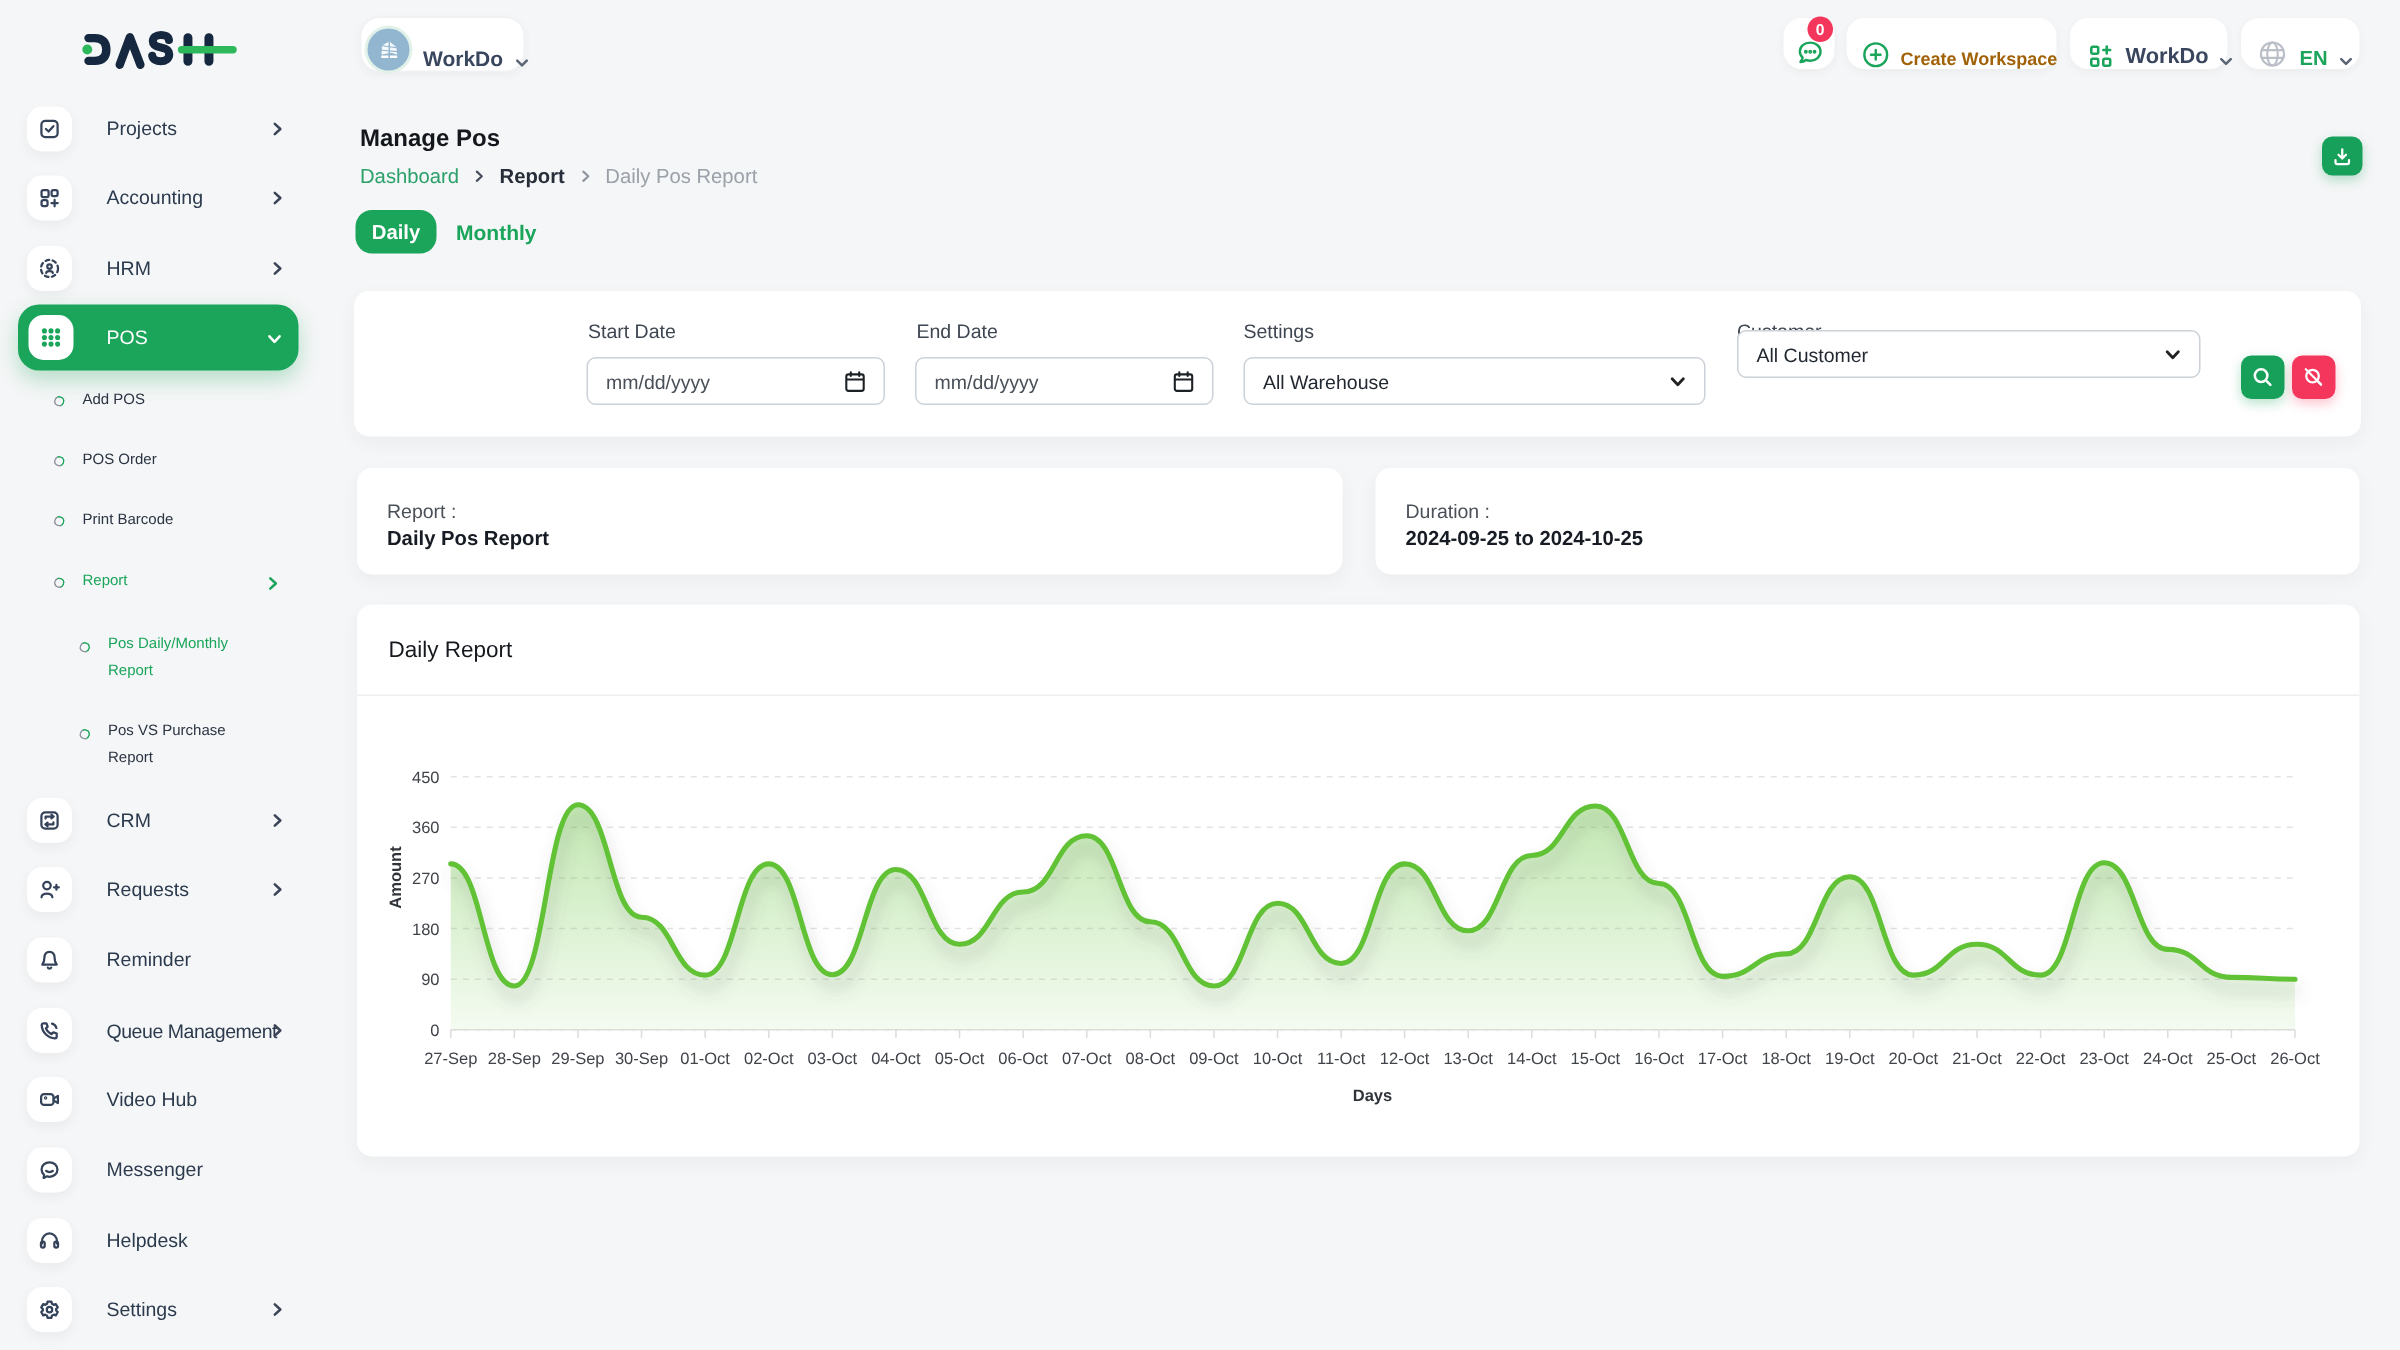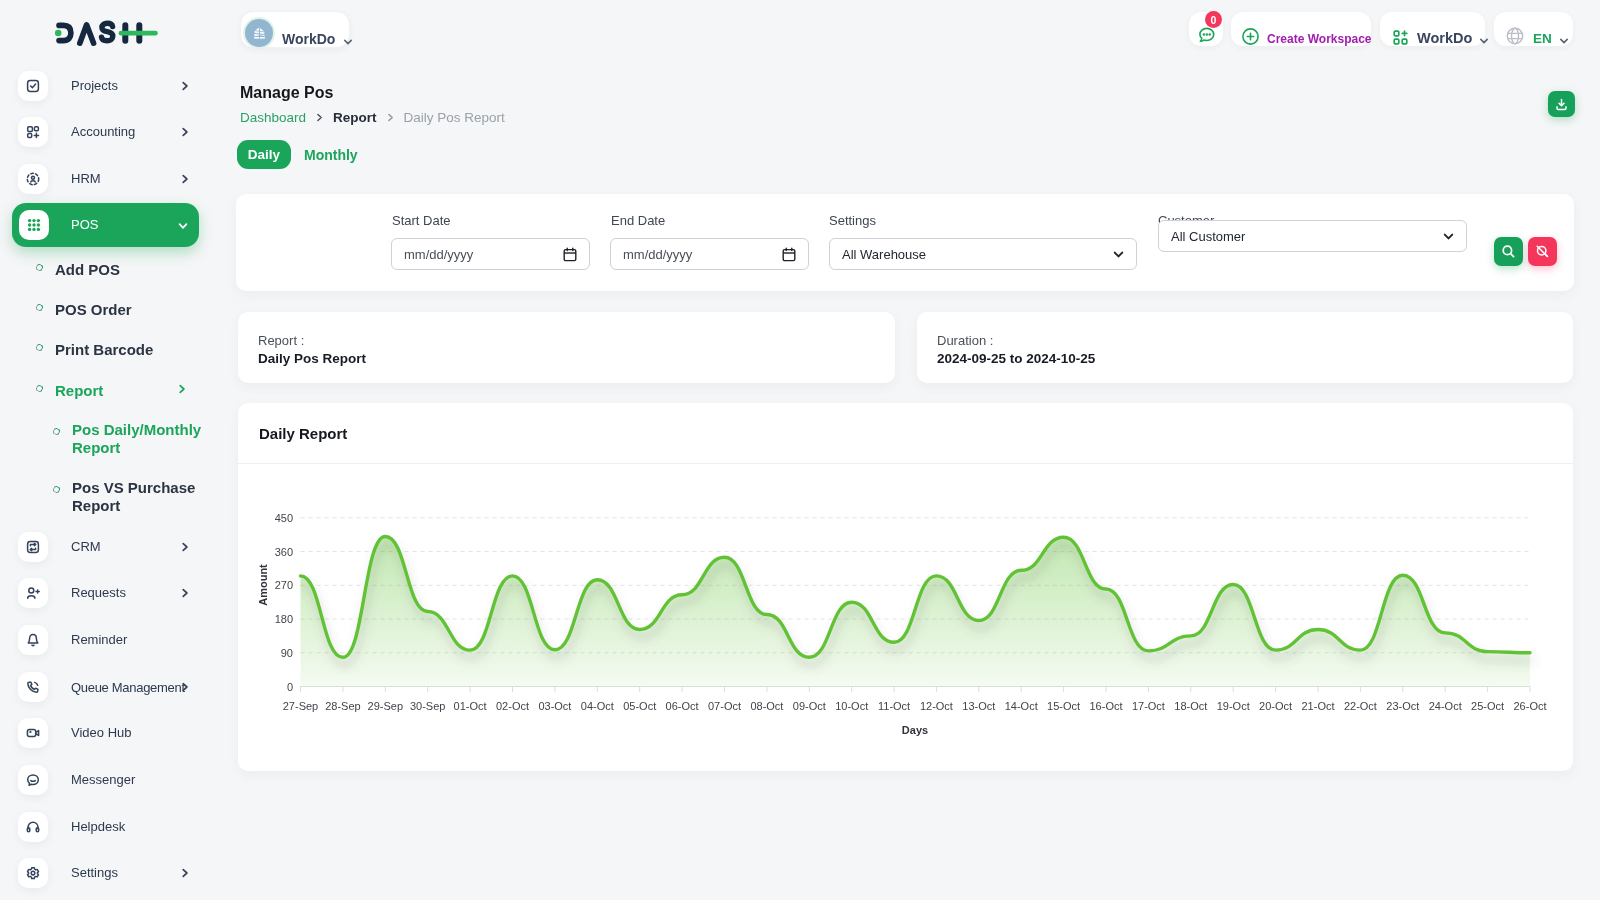--- a/index.html
+++ b/index.html
@@ -2,21 +2,21 @@
 <html><head>
 <meta charset="utf-8">
 <style>
 *{margin:0;padding:0;box-sizing:border-box}
 html,body{width:1600px;height:900px;overflow:hidden}
 body{font-family:"Liberation Sans",sans-serif;background:#f5f6f7;color:#2c3a4e;position:relative}
 .abs{position:absolute}
 .icsq{position:absolute;width:30px;height:30px;background:#fff;border-radius:10px;box-shadow:0 3px 8px rgba(40,50,70,.06);display:flex;align-items:center;justify-content:center}
 .mtxt{position:absolute;left:71px;font-size:13px;font-weight:400;color:#2c3a4e;white-space:nowrap}
 .chevr{position:absolute;left:180px;width:10px;height:10px}
-.sub{position:absolute;font-size:15px;color:#2b3443;font-weight:700;white-space:nowrap}
+.sub{position:absolute;font-size:10px;color:#2b3443;font-weight:400;white-space:nowrap}
 .bull{position:absolute;width:7px;height:7px;border-radius:50%;border:1.6px solid #8d949e;border-top-color:#1aa55b;border-right-color:#1aa55b;transform:rotate(20deg)}
 .pill{position:absolute;background:#fff;border-radius:12px;box-shadow:0 2px 6px rgba(40,50,70,.05);display:flex;align-items:flex-end}
 .pill svg{flex-shrink:0}
 .card{position:absolute;background:#fff;border-radius:10px;box-shadow:0 4px 12px rgba(45,55,75,.05)}
 .lbl{position:absolute;font-size:13px;color:#3e4651}
 .inp{position:absolute;height:32px;background:#fff;border:1px solid #ccd2d8;border-radius:6px;font-size:13px;color:#495057;display:flex;align-items:center;padding:0 12px}
 .btn-sq{position:absolute;width:29px;height:29px;border-radius:7px;display:flex;align-items:center;justify-content:center}
 </style>
 </head>
 <body>
@@ -210,21 +210,21 @@
       <circle cx="13.7" cy="9.5" r="0.5" fill="#1aa55b"></circle>
     </svg>
 </div>
 <div class="abs" style="left:1205px;top:11px;width:17px;height:17px;border-radius:50%;background:#f5365c;display:flex;align-items:center;justify-content:center;font-size:10.5px;color:#fff;font-weight:700">0</div>
 
 <div class="pill" style="left:1231px;top:12px;width:140px;height:34px;border-radius:12px;padding:0 10px">
   <svg width="19" height="19" viewBox="0 0 19 19" fill="none" stroke="#1aa55b" stroke-width="1.6" stroke-linecap="round">
       <circle cx="9.5" cy="9.5" r="7.6"></circle>
       <path d="M9.5 6.3 V12.7 M6.3 9.5 H12.7"></path>
     </svg>
-  <span style="font-size:12px;font-weight:700;color:#a21caf;margin-left:7px;white-space:nowrap">Create Workspace</span>
+  <span style="font-size:12px;font-weight:700;color:#a16207;margin-left:7px;white-space:nowrap">Create Workspace</span>
 </div>
 
 <div class="pill" style="left:1380px;top:12px;width:105px;height:34px;border-radius:12px;padding:0 12px">
   <svg width="17" height="17" viewBox="0 0 17 17" fill="none" stroke="#1aa55b" stroke-width="1.7" stroke-linecap="round" stroke-linejoin="round">
       <rect x="2.2" y="2.2" width="4.6" height="4.6" rx="1"></rect>
       <rect x="2.2" y="10.2" width="4.6" height="4.6" rx="1"></rect>
       <rect x="10.2" y="10.2" width="4.6" height="4.6" rx="1"></rect>
       <path d="M12.5 2 V6.6 M10.2 4.3 H14.8"></path>
     </svg>
   <span style="font-size:14.5px;font-weight:700;color:#39465e;margin-left:8px">WorkDo</span>
@@ -317,21 +317,21 @@
 <div class="card" style="left:238px;top:312px;width:657px;height:71px">
   <div class="abs" style="left:20px;top:21px;font-size:13px;color:#4a5058">Report :</div>
   <div class="abs" style="left:20px;top:39px;font-size:13.5px;font-weight:700;color:#171c24">Daily Pos Report</div>
 </div>
 <div class="card" style="left:917px;top:312px;width:656px;height:71px">
   <div class="abs" style="left:20px;top:21px;font-size:13px;color:#4a5058">Duration :</div>
   <div class="abs" style="left:20px;top:39px;font-size:13.5px;font-weight:700;color:#171c24">2024-09-25 to 2024-10-25</div>
 </div>
 
 <div class="card" style="left:238px;top:403px;width:1335px;height:368px;font-family:'Liberation Sans',sans-serif">
-  <div class="abs" style="left:21px;top:22px;font-size:15px;font-weight:700;color:#15181d">Daily Report</div>
+  <div class="abs" style="left:21px;top:22px;font-size:15px;font-weight:400;color:#15181d">Daily Report</div>
   <div class="abs" style="left:0;top:60px;width:1335px;height:1px;background:#efeff1"></div>
   <svg class="abs" style="left:0;top:0" width="1335" height="368" viewBox="0 0 1335 368">
   <defs>
         <linearGradient id="ag" x1="0" y1="0" x2="0" y2="1">
           <stop offset="0" stop-color="#65c43b" stop-opacity="0.40"></stop>
           <stop offset="1" stop-color="#65c43b" stop-opacity="0.07"></stop>
         </linearGradient>
   <filter id="ds" x="-20%" y="-20%" width="140%" height="140%">
           <feDropShadow dx="2" dy="8" stdDeviation="5" flood-color="#606060" flood-opacity="0.32"></feDropShadow>
         </filter>

